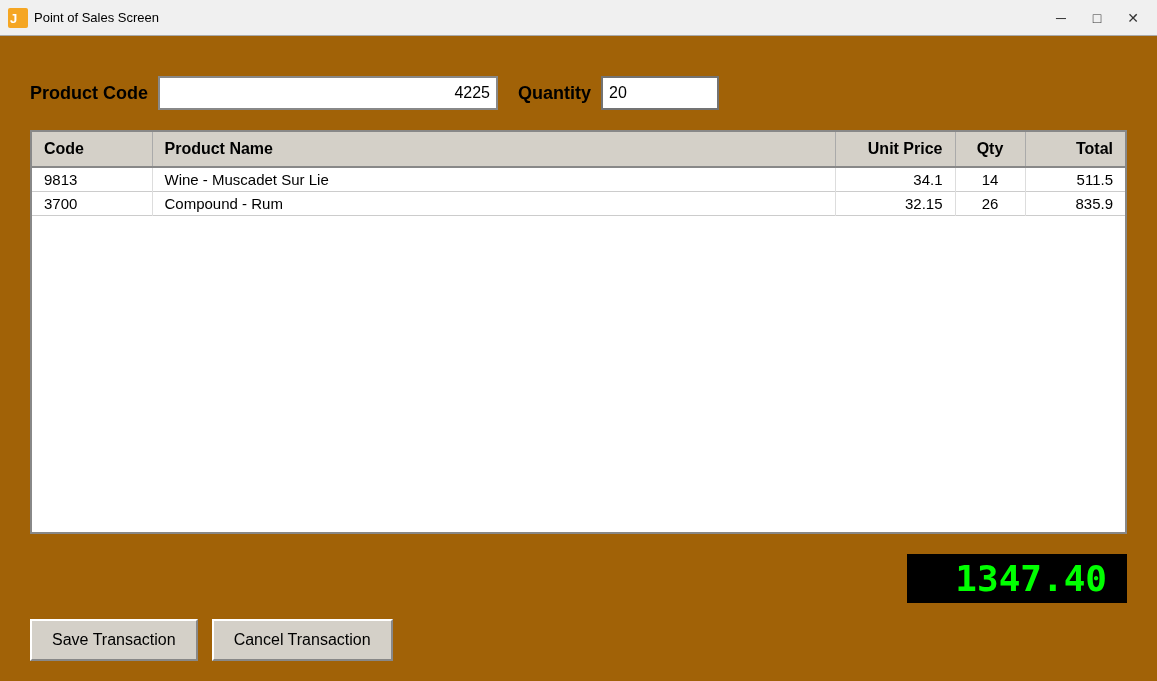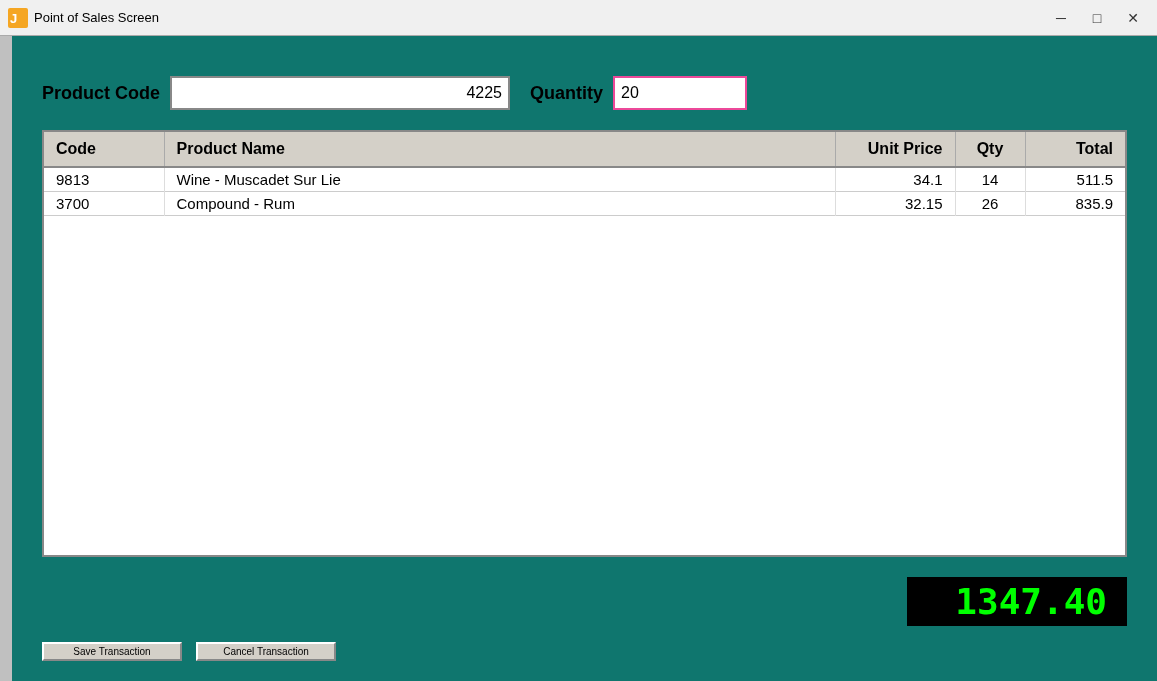--- a/index.html
+++ b/index.html
@@ -64,25 +64,24 @@
       display: flex;
       align-items: center;
       justify-content: center;
       font-size: 14px;
       color: #333;
     }
 
     
     .main-content {
       flex: 1;
-      background: #0f766e;
+      background: #a16207;
       padding: 40px 30px 20px 30px;
       display: flex;
       flex-direction: column;
-      margin-left: 12px;
     }
 
     
     .input-row {
       display: flex;
       align-items: center;
       gap: 20px;
       margin-bottom: 20px;
     }
 
@@ -106,22 +105,22 @@
       padding: 2px 6px;
       outline: none;
     }
 
     .product-code-input {
       width: 340px;
       text-align: right;
     }
 
     .quantity-input {
-      width: 134px;
-      border: 2px solid #ec4899;
+      width: 118px;
+      border: 2px solid #737373;
     }
 
     
     .table-container {
       border: 2px solid #888;
       background: white;
       flex: 1;
       overflow: hidden;
       margin-bottom: 20px;
     }
@@ -191,22 +190,22 @@
     }
 
     
     .button-row {
       display: flex;
       gap: 14px;
       align-items: center;
     }
 
     .action-btn {
-      padding: 2px 20px;
-      font-size: 10px;
+      padding: 10px 20px;
+      font-size: 16px;
       background: #d4d0c8;
       border: 2px solid #888;
       border-top-color: #fff;
       border-left-color: #fff;
       cursor: pointer;
       font-family: inherit;
       min-width: 140px;
     }
   </style>
 </head>

